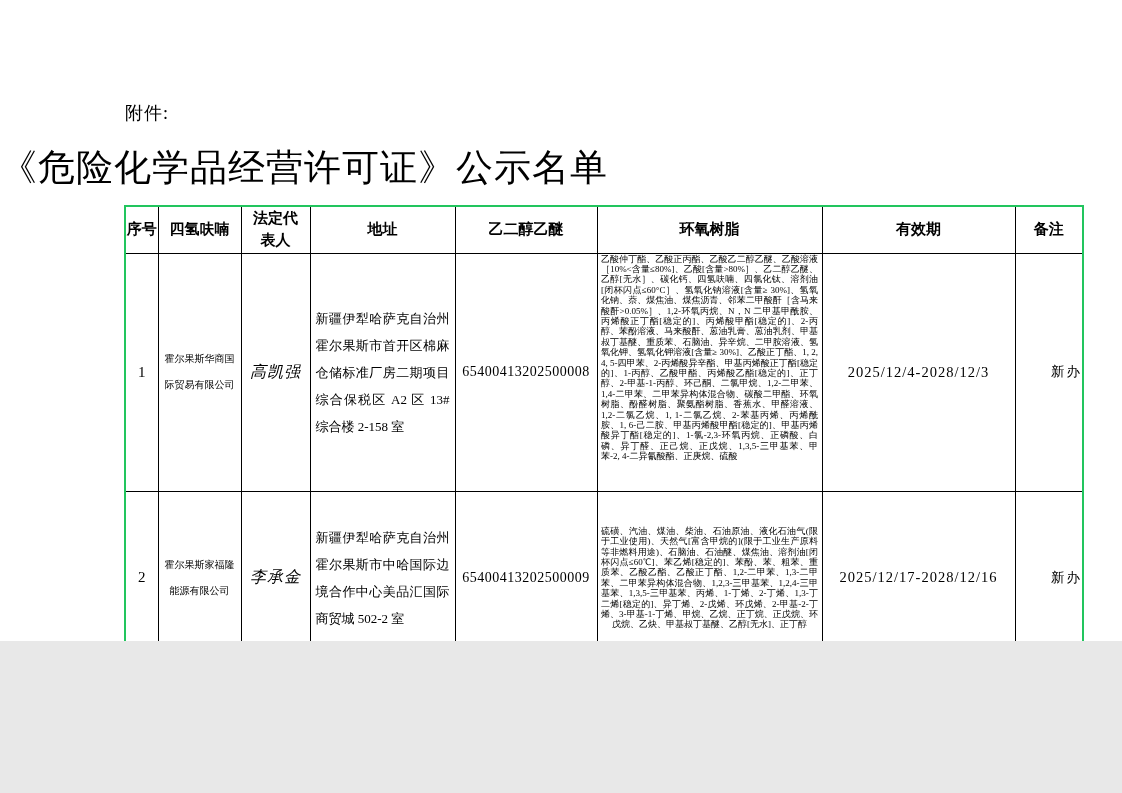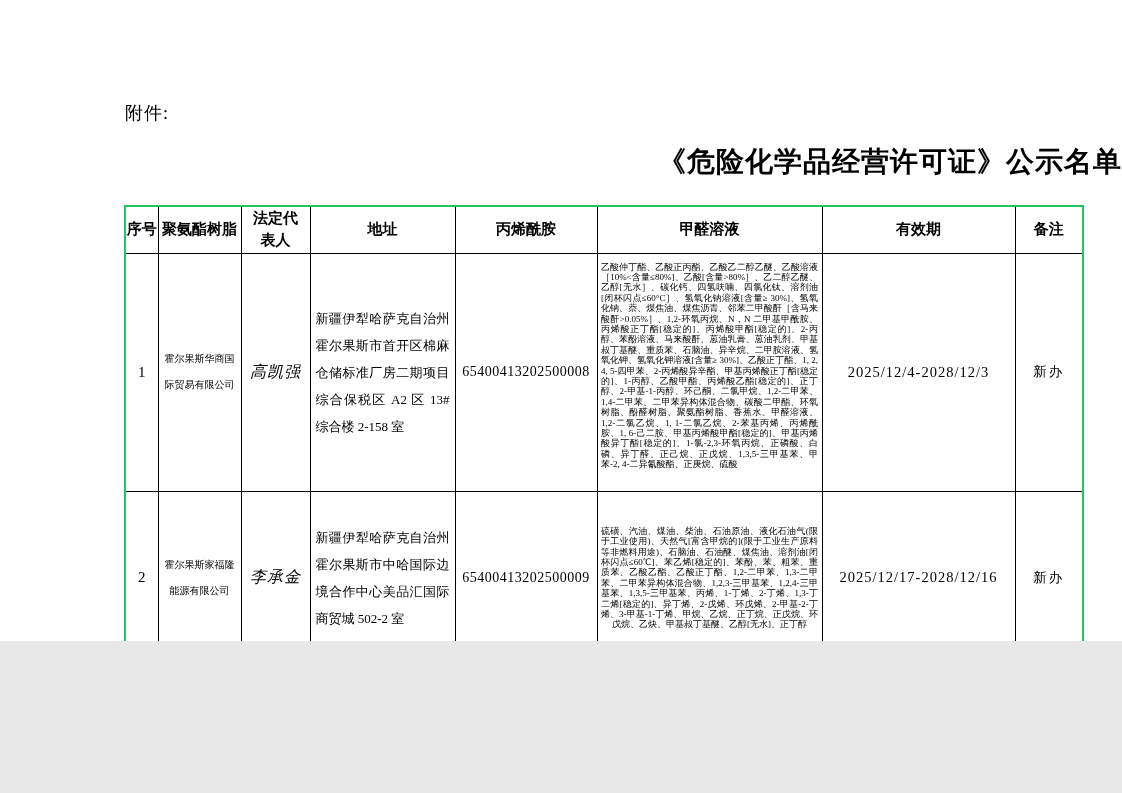--- a/index.html
+++ b/index.html
@@ -11,22 +11,22 @@
     color:#000;
     font-family:"Liberation Serif","DejaVu Serif",serif;
     overflow:hidden;
   }
   .attachment {
     position:absolute; left:125px; top:101px;
     font-size:18px; letter-spacing:1px;
   }
   .title {
     position:absolute; left:0; right:0; top:143px;
-    margin:0; text-align:right;
-    font-size:28px; font-weight:bold; letter-spacing:1px;
+    margin:0; text-align:left;
+    font-size:37px; font-weight:normal; letter-spacing:1px;
     font-family:"Liberation Serif","DejaVu Serif",serif;
   }
   table.lic-table {
     position:absolute; left:124px; top:205px;
     width:958px;
     border-collapse:collapse; table-layout:fixed;
     border:2px solid #22c55e;
   }
   .lic-table th, .lic-table td {
     border:1px solid #000;
@@ -47,30 +47,30 @@
   }
   td.rep { font-size:16px; letter-spacing:1px;font-style:italic; }
   .addr-w {
     display:inline-block; width:134px;
     font-size:13px; line-height:27px;
     text-align:justify; text-align-last:left;
     vertical-align:middle;
   }
   td.lic { font-size:14px; letter-spacing:0.5px;margin-left:48px; }
   td.scope { vertical-align:middle; }
-  tr.r1 td.scope { vertical-align:top; padding-top:8px; }
+  tr.r1 td.scope { vertical-align:top; padding-top:0; }
   .scope-w {
     display:inline-block; width:217px;
     font-size:9px; line-height:10.4px;
     text-align:justify; text-align-last:left;
     vertical-align:middle;
   }
   tr.r2 .scope-w { text-align-last:center;font-family:Liberation Serif, serif; }
   td.valid { font-size:14.5px; letter-spacing:1px; }
-  td.remark { font-size:13.5px; letter-spacing:2px; }
+  td.remark { font-size:13.5px; letter-spacing:2px;text-align:right; }
 </style>
 </head>
 <body>
 
 <div class="page">
 
   <div class="attachment">附件:</div>
 
   <h1 class="title">《危险化学品经营许可证》公示名单</h1>
 
@@ -81,25 +81,25 @@
       <col style="width:69px">
       <col style="width:145px">
       <col style="width:142px">
       <col style="width:225px">
       <col style="width:193px">
       <col style="width:68px">
     </colgroup>
     <thead>
       <tr>
         <th><span class="hw">序号</span></th>
-        <th><span class="hw">聚氨酯树脂</span></th>
+        <th><span class="hw">四氢呋喃</span></th>
         <th><span class="hw hw-rep">法定代表人</span></th>
         <th><span class="hw">地址</span></th>
-        <th><span class="hw">丙烯酰胺</span></th>
-        <th><span class="hw">甲醛溶液</span></th>
+        <th><span class="hw">乙二醇乙醚</span></th>
+        <th><span class="hw">环氧树脂</span></th>
         <th><span class="hw">有效期</span></th>
         <th><span class="hw">备注</span></th>
       </tr>
     </thead>
     <tbody>
       <tr class="r1">
         <td class="seq">1</td>
         <td><span class="company-w">霍尔果斯华商国际贸易有限公司</span></td>
         <td class="rep">高凯强</td>
         <td><span class="addr-w">新疆伊犁哈萨克自治州霍尔果斯市首开区棉麻仓储标准厂房二期项目综合保税区 A2 区 13#综合楼 2-158 室</span></td>

